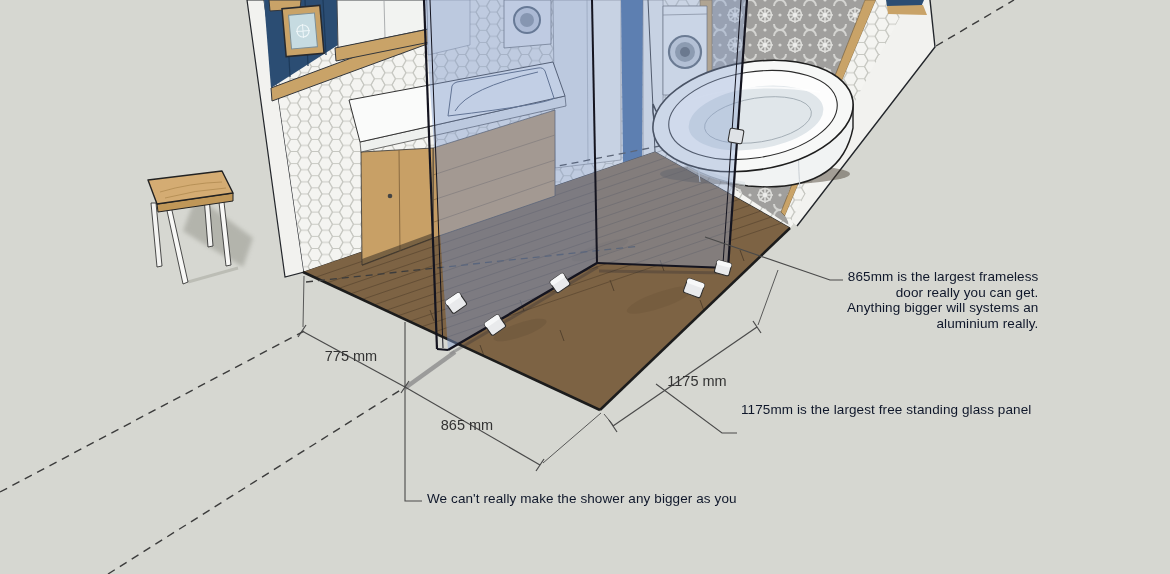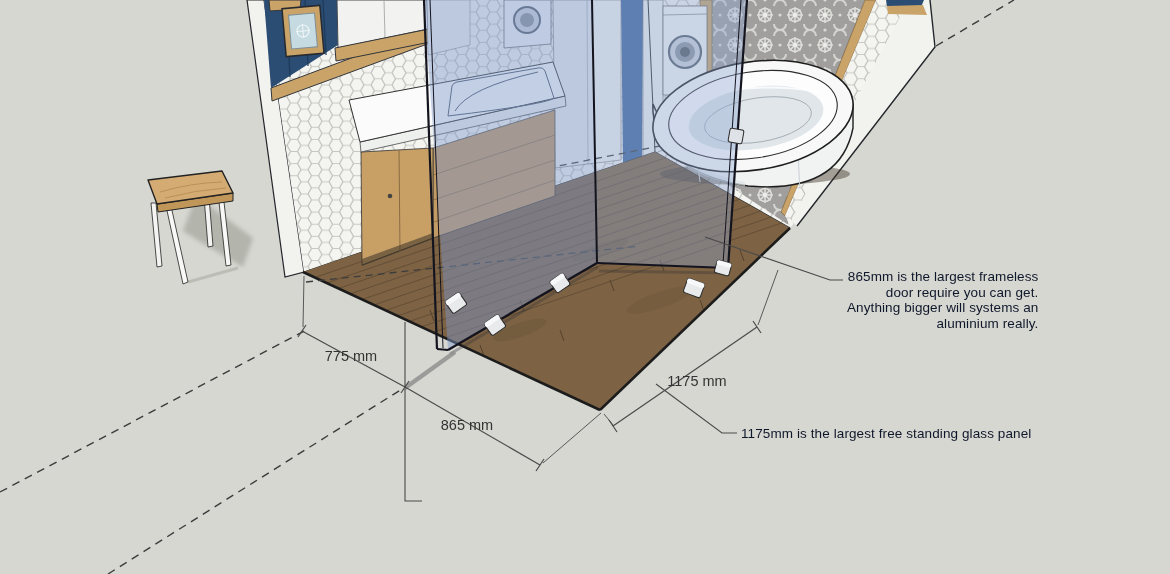--- a/index.html
+++ b/index.html
@@ -270,22 +270,23 @@
     <polyline points="405,322 405,501 422,501" stroke-width="1.1"></polyline>
   </g>
 
   <text class="dim" x="351" y="361" text-anchor="middle">775 mm</text>
   <text class="dim" x="467" y="430" text-anchor="middle">865 mm</text>
   <text class="dim" x="697" y="386" text-anchor="middle">1175 mm</text>
 </svg>
 
   <div class="note" style="left:847px;top:269px;">
     <div>865mm is the largest frameless</div>
-    <div>door require you can get.</div>
+    <div>door really you can get.</div>
     <div>Anything bigger will systems an</div>
     <div>aluminium really.</div>
   </div>
-  <div class="note" style="left:741px;top:426px;">
+  <div class="note" style="left:741px;top:402px;">
     <div>1175mm is the largest free standing glass panel</div>
   </div>
   <div class="note" style="left:427px;top:491px;">
+    <div>We can't really make the shower any bigger as you</div>
   </div>
 </div>
 
 </body></html>

